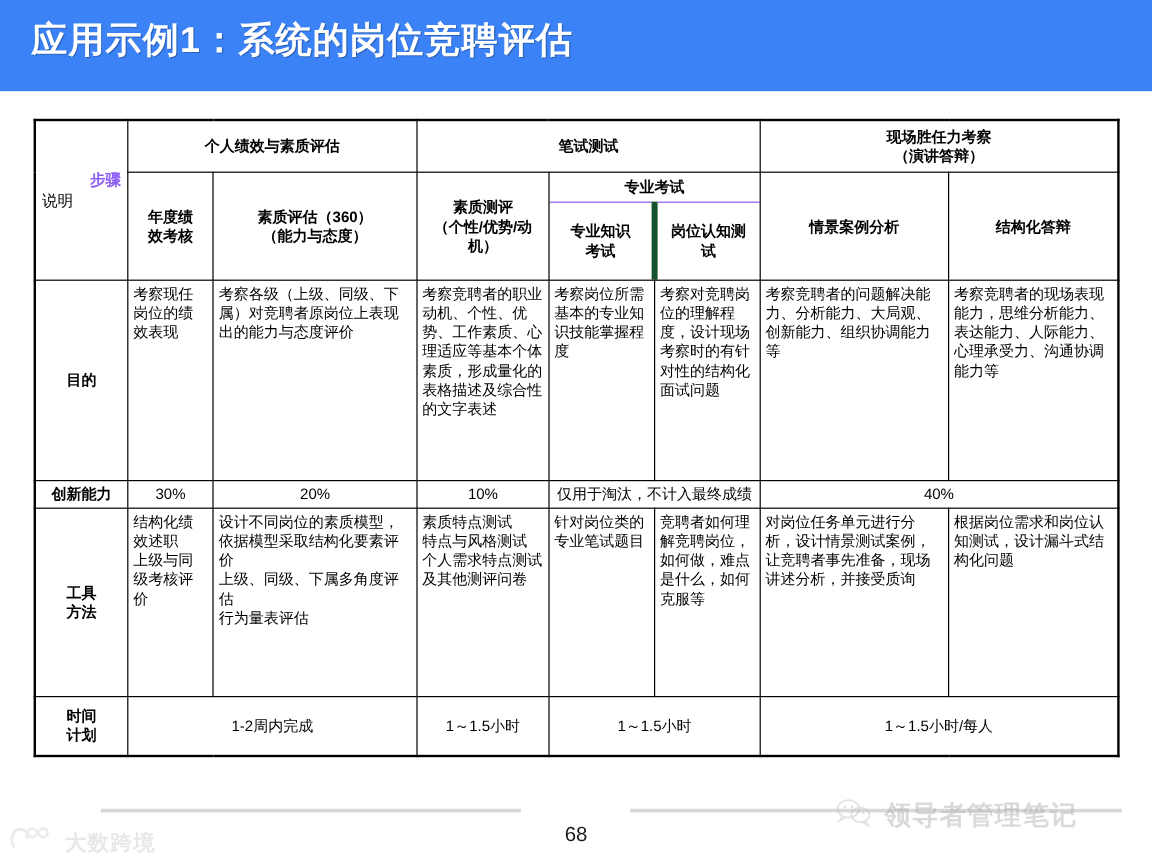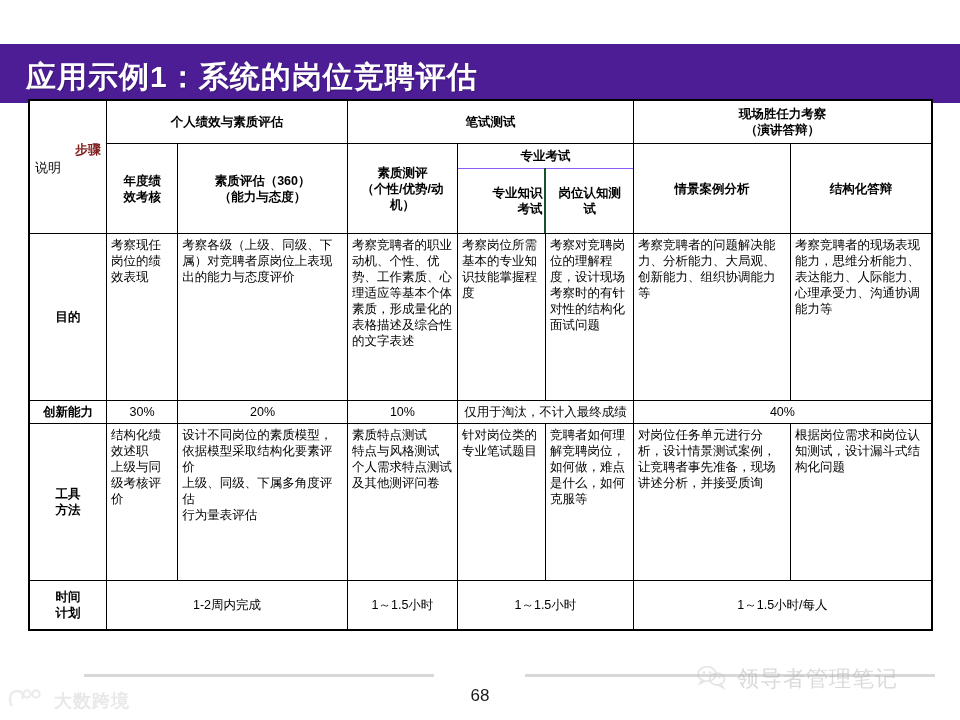--- a/index.html
+++ b/index.html
@@ -13,24 +13,23 @@
     font-family: "Liberation Sans", "DejaVu Sans", sans-serif;
     overflow: hidden;
     position: relative;
   }
 
   
   #title-banner {
     position: absolute;
     left: 0; top: 0;
     width: 960px;
-    height: 59px;
-    background: #4c1d95;
+    height: 76px;
+    background: #3b82f6;
     box-sizing: border-box;
-    margin-top: 44px;
   }
   #title-text {
     position: absolute;
     left: 26px;
     top: 13px;
     font-size: 30px;
     font-weight: bold;
     color: #ffffff;
     letter-spacing: 1px;
     white-space: nowrap;
@@ -103,21 +102,21 @@
     width: 100%;
     height: 100%;
     min-height: 52px;
   }
   #corner-step {
     position: absolute;
     right: 5px;
     top: 1px;
     font-size: 13px;
     font-weight: bold;
-    color: #7f1d1d;
+    color: #8b5cf6;
     white-space: nowrap;
   }
   #corner-desc {
     position: absolute;
     left: 5px;
     top: 19px;
     font-size: 13px;
     font-weight: normal;
     color: #000000;
     white-space: nowrap;
@@ -171,21 +170,21 @@
     position: absolute;
     left: 695px;
     top: 664px;
     display: flex;
     align-items: center;
     gap: 8px;
     opacity: 0.42;
   }
   #brand-right .brand-text {
     font-size: 22px;
-    font-weight: normal;
+    font-weight: bold;
     color: #a8a8a8;
     letter-spacing: 1px;
     white-space: nowrap;
   }
 </style>
 </head>
 <body>
 
 <div id="title-banner">
   <div id="title-text">应用示例1：系统的岗位竞聘评估</div>
@@ -225,21 +224,21 @@
     <td class="hdr" style="white-space:pre-line;">素质测评
 （个性/优势/动
 机）</td>
     <td colspan="2" style="padding:0 !important;border:1px solid #000;">
       <table style="width:100%;border-collapse:collapse;table-layout:fixed;">
         <tbody>
               <tr>
           <td class="hdr" colspan="2" style="border:none;border-bottom:1px solid #8b5cf6;padding:4px 2px !important;">专业考试</td>
         </tr>
         <tr>
-          <td class="hdr" style="border:none;border-right:2px solid #14532d;width:50%;white-space:pre-line;padding:4px 2px !important;text-align:right;">专业知识
+          <td class="hdr" style="border:none;border-right:5px solid #14532d;width:50%;white-space:pre-line;padding:4px 2px !important;">专业知识
 考试</td>
           <td class="hdr" style="border:none;width:50%;white-space:pre-line;padding:16px 2px !important;">岗位认知测
 试</td>
         </tr>
       </tbody>
           </table>
     </td>
     <td class="hdr" style="white-space:pre-line;">情景案例分析</td>
     <td class="hdr" style="white-space:pre-line;">结构化答辩</td>
   </tr>

